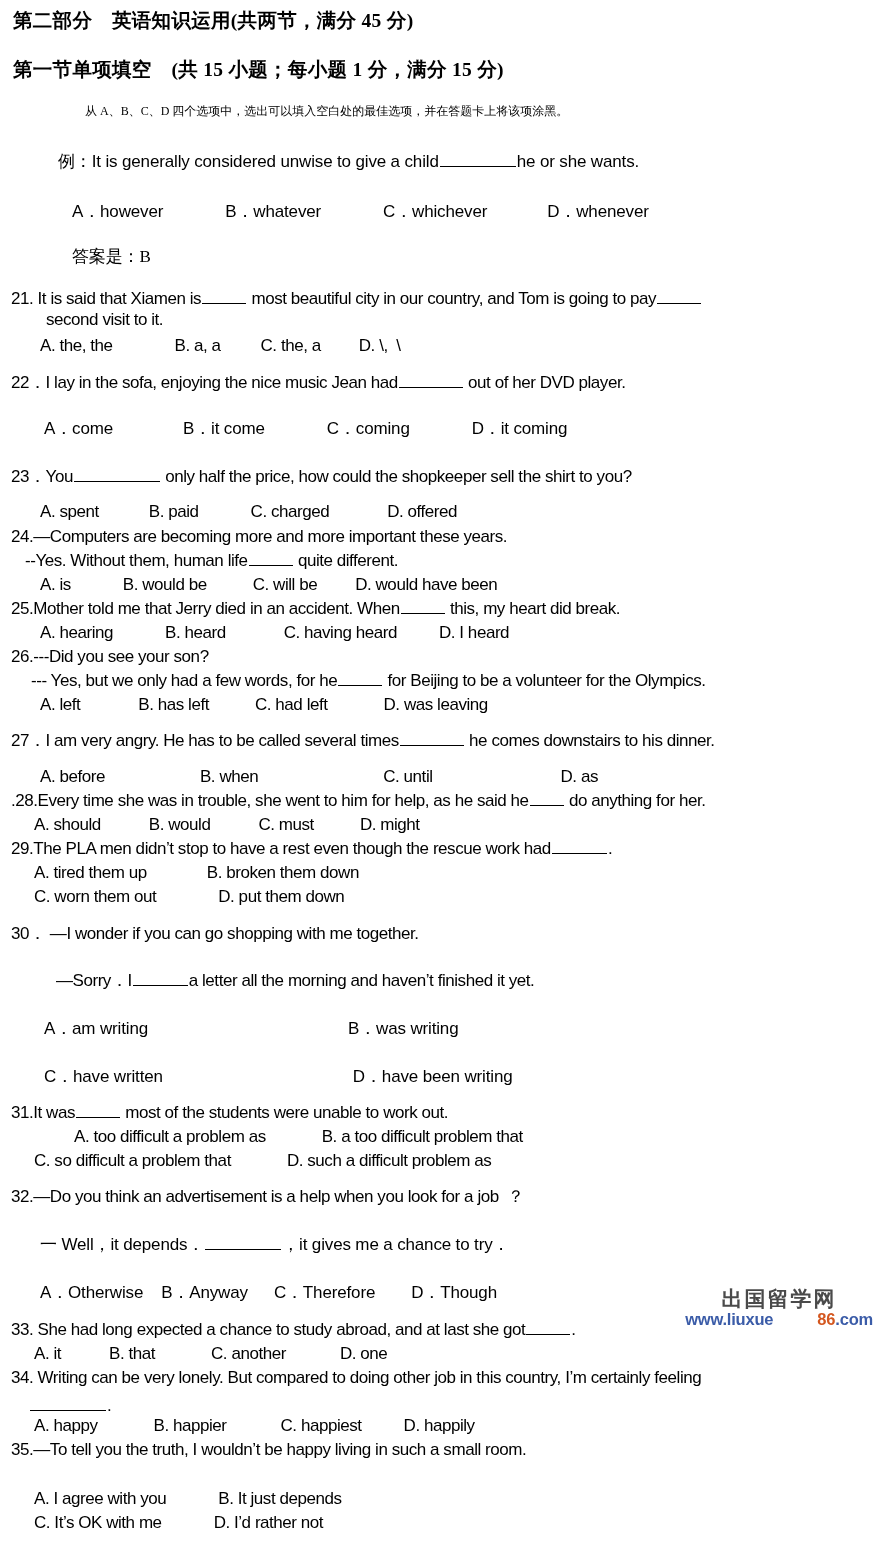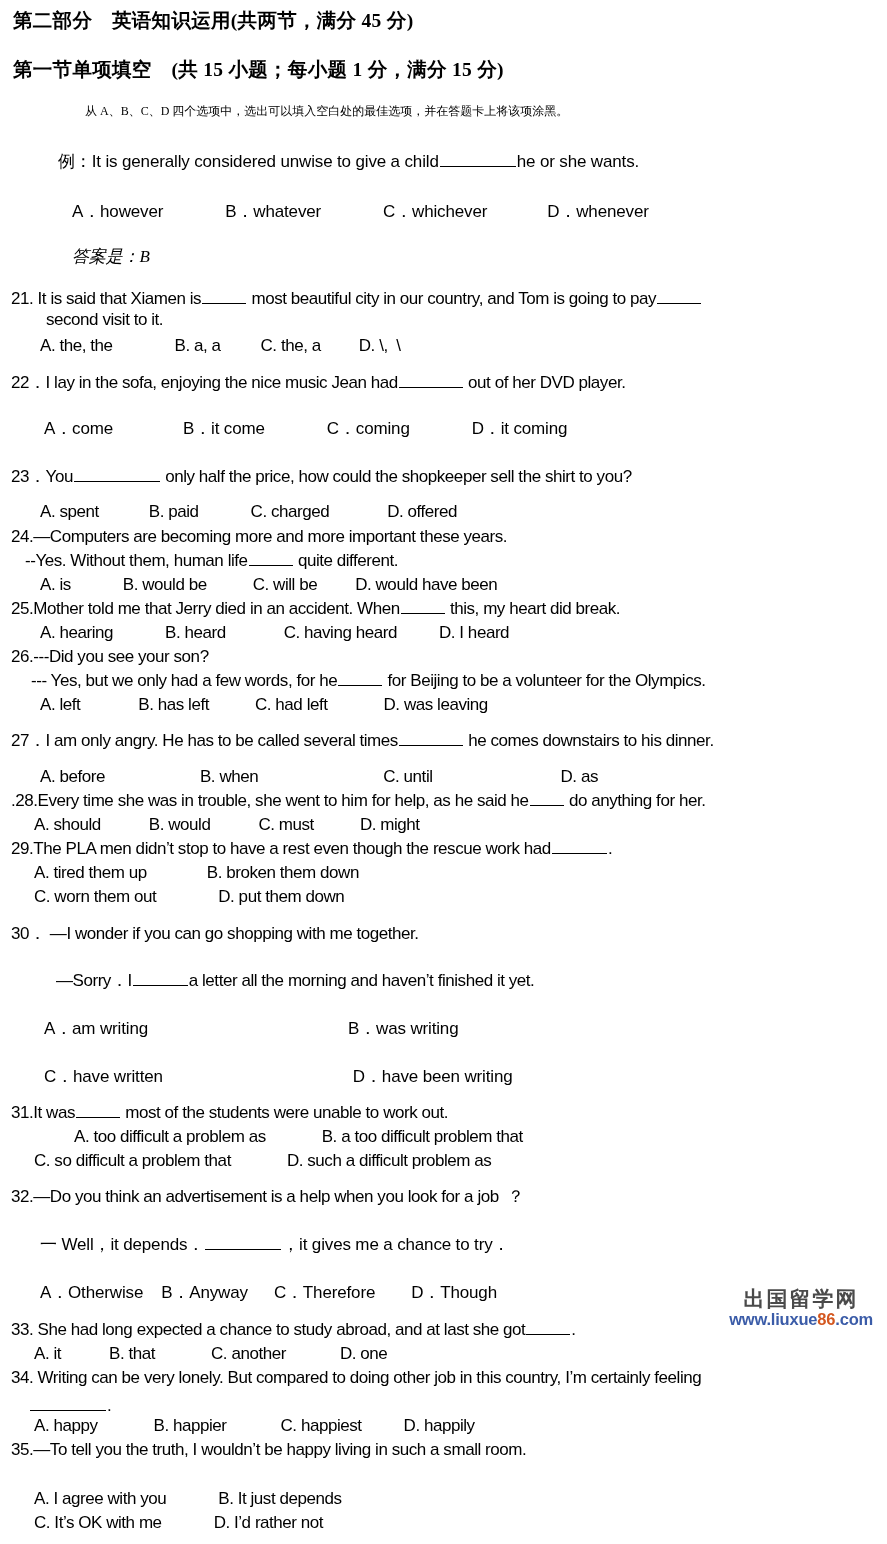--- a/index.html
+++ b/index.html
@@ -90,37 +90,37 @@
     font-weight: 600;
   }
   .wm-url {
     font-family: "Liberation Sans", sans-serif;
     font-size: 16.5px;
     font-weight: bold;
     color: #3b5ca8;
     letter-spacing: -0.2px;
     margin-top: 1px;
   }
-  .wm-url .accent { color: #d4571f; }
+  .wm-url .accent { color: #d4571f; padding-left: 44px; }
 </style>
 </head>
 <body>
 
 <div class="page">
 
   <div class="sec-head h1">第二部分　英语知识运用(共两节，满分 45 分)</div>
   <div class="sec-head h2">第一节单项填空　(共 15 小题；每小题 1 分，满分 15 分)</div>
 
   <div class="directions">从 A、B、C、D 四个选项中，选出可以填入空白处的最佳选项，并在答题卡上将该项涂黑。</div>
 
   <div class="ln" style="left:58px; top:152px;"><span class="cjk">例：</span><span>It is generally considered unwise to give a child</span><span class="bl w8"></span><span>he or she wants.</span></div>
 
   <div class="ln" style="left:72px; top:202px;"><span>A．however</span><span style="display:inline-block;width:62px"></span><span>B．whatever</span><span style="display:inline-block;width:62px"></span><span>C．whichever</span><span style="display:inline-block;width:60px"></span><span>D．whenever</span></div>
 
-  <div class="ln cjk" style="left:72px; top:247px;font-style:italic;">答案是：B</div>
+  <div class="ln cjk" style="left:72px; top:247px;">答案是：B</div>
 
   <div class="ln tight" style="left:11px; top:289px;"><span>21.</span><span> </span><span>It is said that Xiamen is</span><span class="bl w5"></span><span> </span><span>most beautiful city in our country, and Tom is going to pay</span><span class="bl w5"></span></div>
   <div class="ln tight" style="left:46px; top:310px;">second visit to it.</div>
   <div class="ln tight" style="left:40px; top:336px;"><span>A. the, the</span><span style="display:inline-block;width:62px"></span><span>B. a, a</span><span style="display:inline-block;width:40px"></span><span>C. the, a</span><span style="display:inline-block;width:38px"></span><span>D. \,  \</span></div>
 
   <div class="ln tight" style="left:11px; top:373px;"><span>22．</span><span>I lay in the sofa, enjoying the nice music Jean had</span><span class="bl w7"></span><span> </span><span>out of her DVD player.</span></div>
   <div class="ln" style="left:44px; top:419px;"><span>A．come</span><span style="display:inline-block;width:70px"></span><span>B．it come</span><span style="display:inline-block;width:62px"></span><span>C．coming</span><span style="display:inline-block;width:62px"></span><span>D．it coming</span></div>
 
   <div class="ln tight" style="left:11px; top:467px;"><span>23．</span><span>You</span><span class="bl w9"></span><span> </span><span>only half the price, how could the shopkeeper sell the shirt to you?</span></div>
   <div class="ln tight" style="left:40px; top:502px;"><span>A. spent</span><span style="display:inline-block;width:50px"></span><span>B. paid</span><span style="display:inline-block;width:52px"></span><span>C. charged</span><span style="display:inline-block;width:58px"></span><span>D. offered</span></div>
@@ -129,21 +129,21 @@
   <div class="ln tight" style="left:25px; top:551px;"><span>--Yes. Without them, human life</span><span class="bl w5"></span><span> </span><span>quite different.</span></div>
   <div class="ln tight" style="left:40px; top:575px;"><span>A. is</span><span style="display:inline-block;width:52px"></span><span>B. would be</span><span style="display:inline-block;width:46px"></span><span>C. will be</span><span style="display:inline-block;width:38px"></span><span>D. would have been</span></div>
 
   <div class="ln tight" style="left:11px; top:599px;"><span>25.</span><span>Mother told me that Jerry died in an accident. When</span><span class="bl w5"></span><span> </span><span>this, my heart did break.</span></div>
   <div class="ln tight" style="left:40px; top:623px;"><span>A. hearing</span><span style="display:inline-block;width:52px"></span><span>B. heard</span><span style="display:inline-block;width:58px"></span><span>C. having heard</span><span style="display:inline-block;width:42px"></span><span>D. I heard</span></div>
 
   <div class="ln tight" style="left:11px; top:647px;"><span>26.</span><span>---Did you see your son?</span></div>
   <div class="ln tight" style="left:31px; top:671px;"><span>--- Yes, but we only had a few words, for he</span><span class="bl w5"></span><span> </span><span>for Beijing to be a volunteer for the Olympics.</span></div>
   <div class="ln tight" style="left:40px; top:695px;"><span>A. left</span><span style="display:inline-block;width:58px"></span><span>B. has left</span><span style="display:inline-block;width:46px"></span><span>C. had left</span><span style="display:inline-block;width:56px"></span><span>D. was leaving</span></div>
 
-  <div class="ln tight" style="left:11px; top:731px;"><span>27．</span><span>I am only angry. He has to be called several times</span><span class="bl w7"></span><span> </span><span>he comes downstairs to his dinner.</span></div>
+  <div class="ln tight" style="left:11px; top:731px;"><span>27．</span><span>I am very angry. He has to be called several times</span><span class="bl w7"></span><span> </span><span>he comes downstairs to his dinner.</span></div>
   <div class="ln tight" style="left:40px; top:767px;"><span>A. before</span><span style="display:inline-block;width:95px"></span><span>B. when</span><span style="display:inline-block;width:125px"></span><span>C. until</span><span style="display:inline-block;width:128px"></span><span>D. as</span></div>
 
   <div class="ln tight" style="left:11px; top:791px;"><span>.28.</span><span>Every time she was in trouble, she went to him for help, as he said he</span><span class="bl w4"></span><span> </span><span>do anything for her.</span></div>
   <div class="ln tight" style="left:34px; top:815px;"><span>A. should</span><span style="display:inline-block;width:48px"></span><span>B. would</span><span style="display:inline-block;width:48px"></span><span>C. must</span><span style="display:inline-block;width:46px"></span><span>D. might</span></div>
 
   <div class="ln tight" style="left:11px; top:839px;"><span>29.</span><span>The PLA men didn’t stop to have a rest even though the rescue work had</span><span class="bl w6"></span><span>.</span></div>
   <div class="ln tight" style="left:34px; top:863px;"><span>A. tired them up</span><span style="display:inline-block;width:60px"></span><span>B. broken them down</span></div>
   <div class="ln tight" style="left:34px; top:887px;"><span>C. worn them out</span><span style="display:inline-block;width:62px"></span><span>D. put them down</span></div>
 
   <div class="ln tight" style="left:11px; top:924px;"><span>30．</span><span> </span><span>—I wonder if you can go shopping with me together.</span></div>

